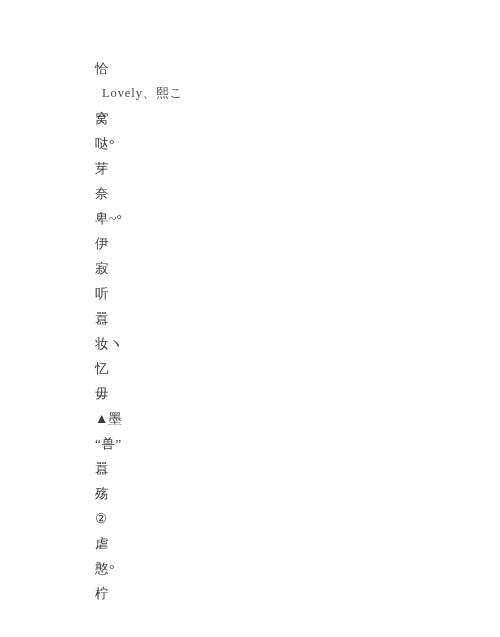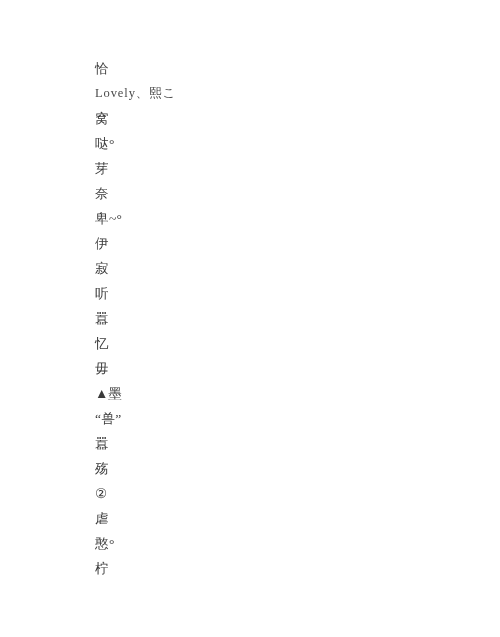--- a/index.html
+++ b/index.html
@@ -32,20 +32,21 @@
     color: #3b3b3b;
     letter-spacing: 0.4px;
     white-space: pre;
     text-align: left;
   }
   .doc-line.latin {
     font-family: "Liberation Serif", "DejaVu Serif", serif;
     font-size: 12.5px;
     letter-spacing: 0.9px;
     color: #4a4a4a;
+    margin-left: 7px;
   }
   .doc-line.marker {
     letter-spacing: 0px;
   }
 </style>
 </head>
 <body>
 
 <div id="page">
   <div id="doc-body">
@@ -54,20 +55,21 @@
     <div class="doc-line latin">Lovely、熙こ</div>
     <div class="doc-line">窝</div>
     <div class="doc-line">哒°</div>
     <div class="doc-line">芽</div>
     <div class="doc-line">奈</div>
     <div class="doc-line">卑~°</div>
     <div class="doc-line">伊</div>
     <div class="doc-line">寂</div>
     <div class="doc-line">听</div>
     <div class="doc-line">囂</div>
+    <div class="doc-line">妆ヽ</div>
     <div class="doc-line">忆</div>
     <div class="doc-line">毋</div>
     <div class="doc-line marker">▲墨</div>
     <div class="doc-line">“兽”</div>
     <div class="doc-line">囂</div>
     <div class="doc-line">殇</div>
     <div class="doc-line">②</div>
     <div class="doc-line">虐</div>
     <div class="doc-line">憨°</div>
     <div class="doc-line">柠</div>

